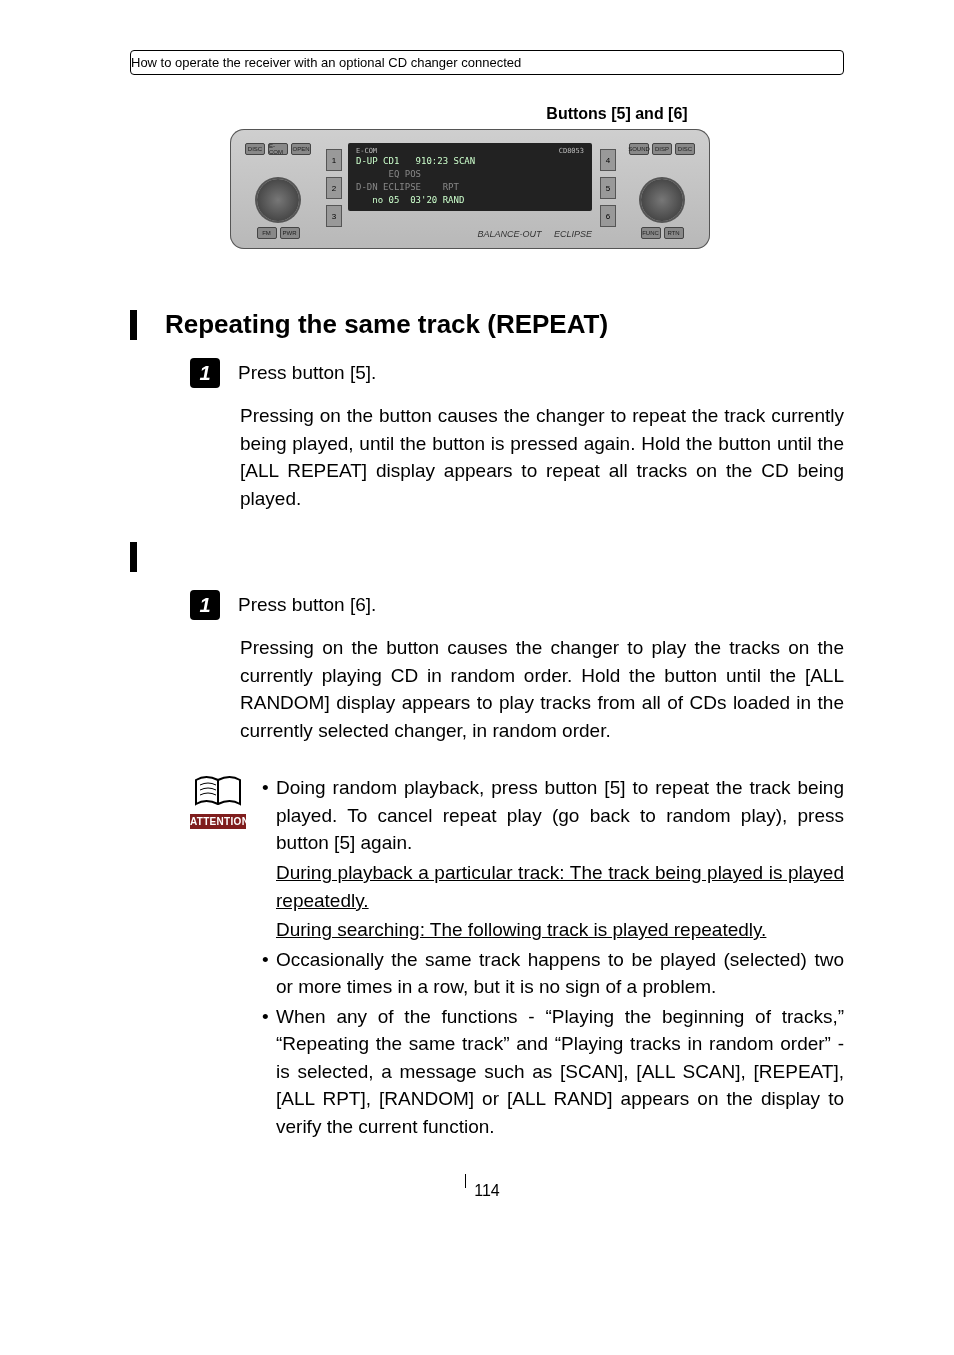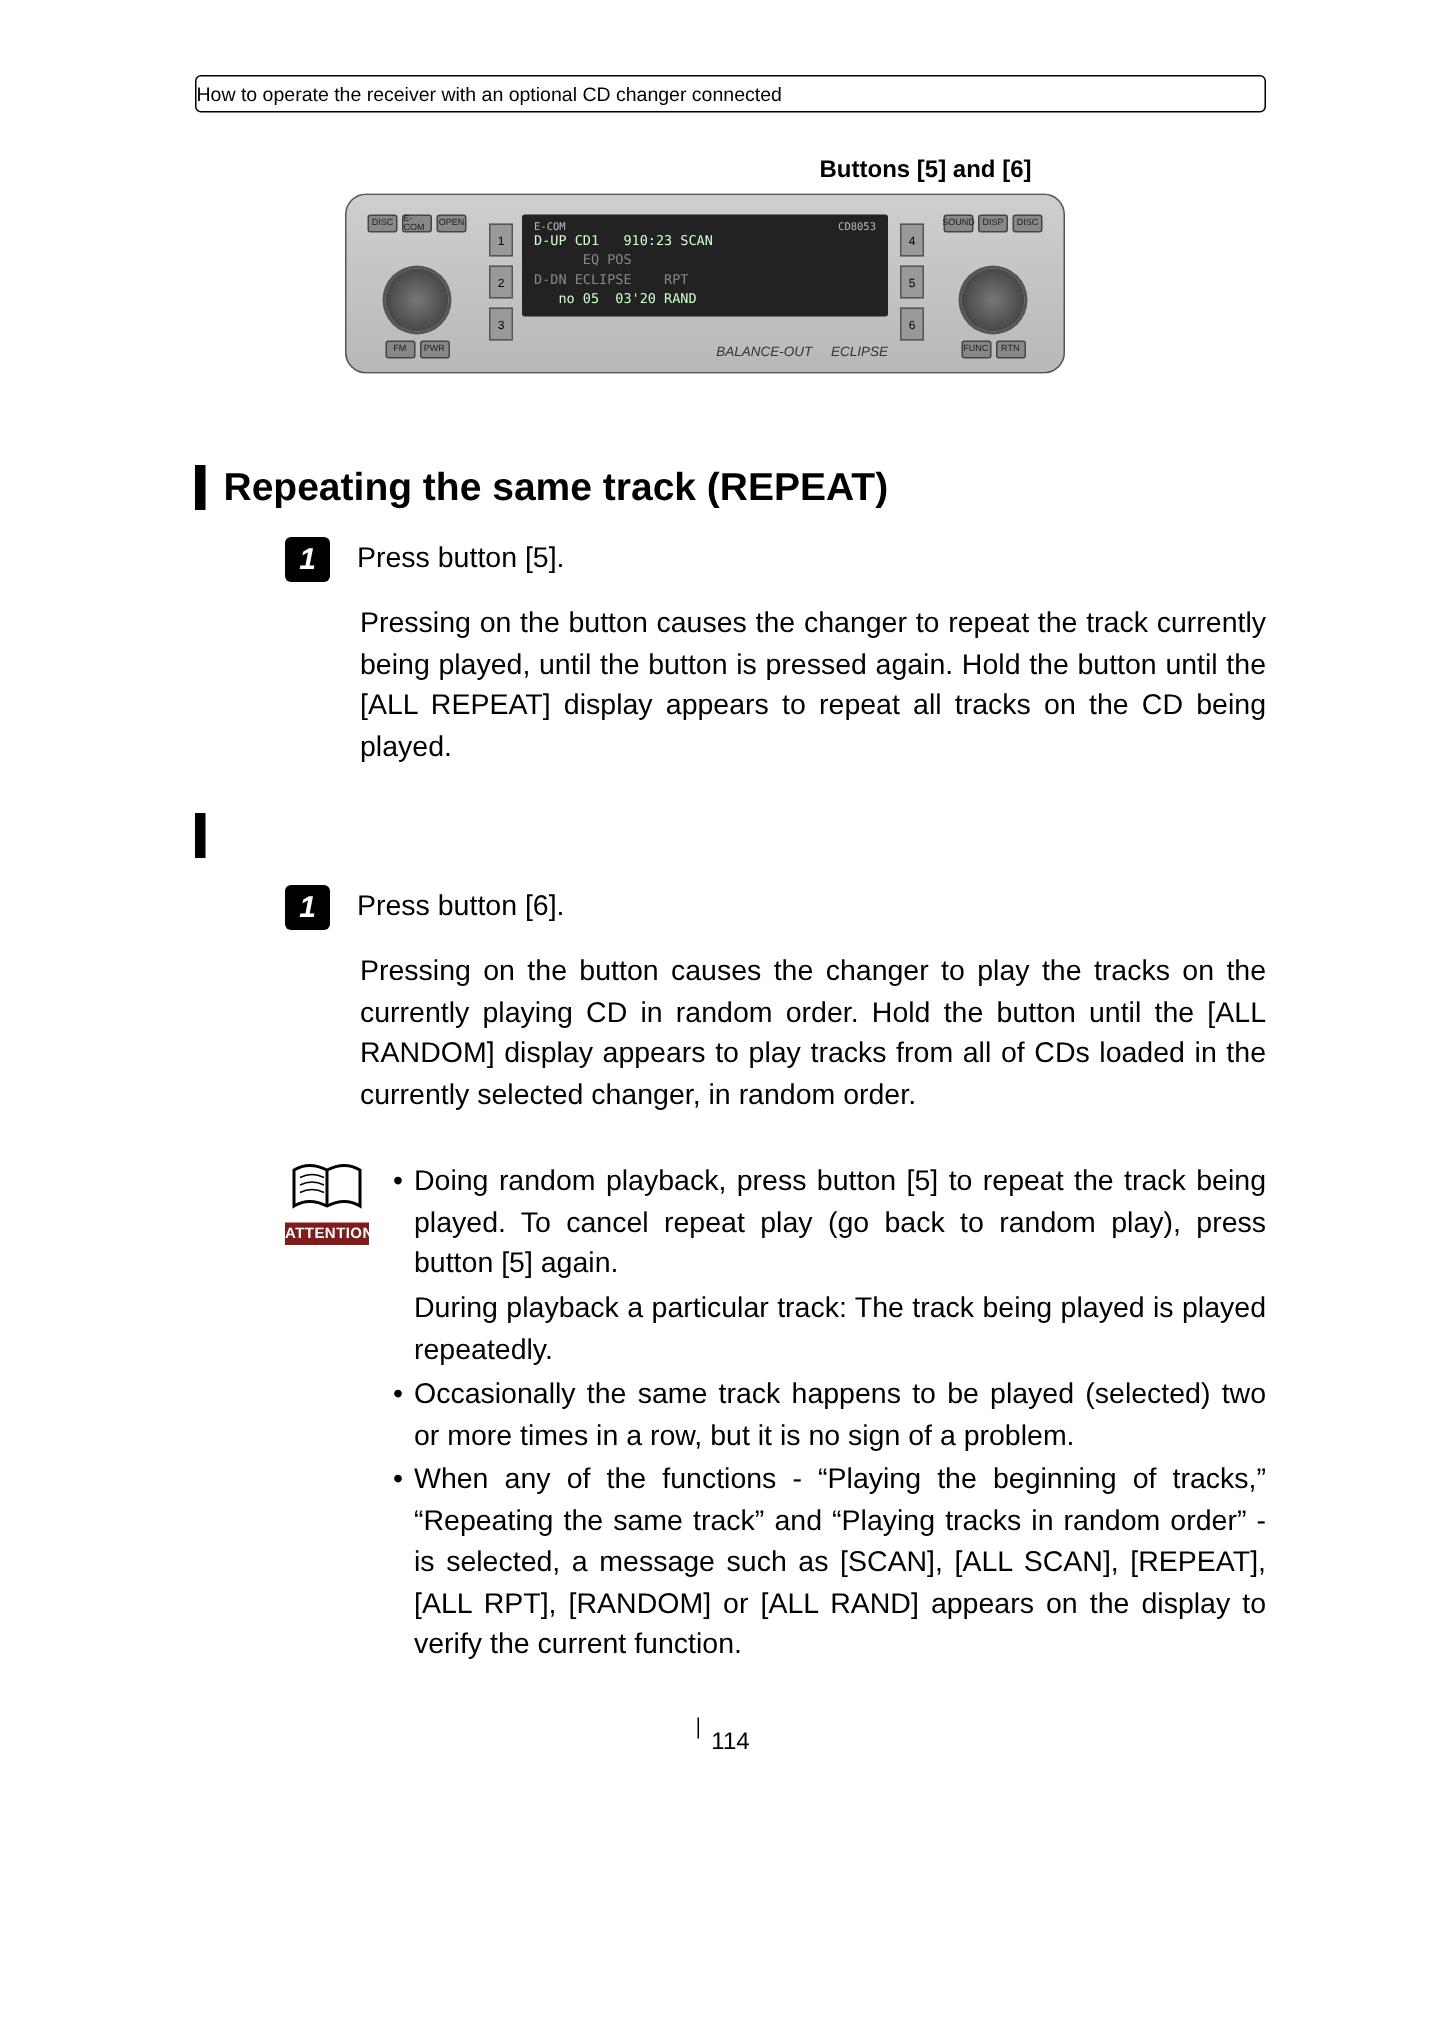--- a/index.html
+++ b/index.html
@@ -97,20 +97,21 @@
     position:absolute;
     bottom: 10px; left: 118px; right:118px;
     text-align:right;
     font-size:9px; color:#333;
     font-style:italic;
   }
 
   .section-title {
     display:flex; align-items:center;
     margin: 10px 0 18px;
+    gap: 16px;
   }
   .section-title .bar {
     width: 7px; height: 30px;
     background: #000;
     margin-right: 12px;
   }
   .section-title h2 {
     font-size: 26px;
     font-weight: bold;
     margin:0;
@@ -179,20 +180,21 @@
     display:flex;
     margin-bottom:2px;
   }
   .attention-list .bullet {
     width:14px; flex-shrink:0;
   }
   .attention-list .txt { flex:1; }
   .attention-list .sub {
     margin-left:14px;
     margin-bottom:2px;
+    text-decoration:underline;
   }
 
   .page-num {
     text-align:center;
     font-size:16px;
     margin-top:40px;
     position:relative;
   }
   .page-num::before {
     content:"";
@@ -291,20 +293,21 @@
         <path d="M6 11 Q14 7 22 11 M6 16 Q14 12 22 16 M6 21 Q14 17 22 21" fill="none" stroke="#000" stroke-width="1"></path>
       </svg>
       <div class="label">ATTENTION</div>
     </div>
     <div class="attention-list">
       <div class="item">
         <div class="bullet">•</div>
         <div class="txt">Doing random playback, press button [5] to repeat the track being played. To cancel repeat play (go back to random play), press button [5] again.</div>
       </div>
       <div class="sub">During playback a particular track: The track being played is played repeatedly.</div>
+      <div class="sub">During searching: The following track is played repeatedly.</div>
       <div class="item">
         <div class="bullet">•</div>
         <div class="txt">Occasionally the same track happens to be played (selected) two or more times in a row, but it is no sign of a problem.</div>
       </div>
       <div class="item">
         <div class="bullet">•</div>
         <div class="txt">When any of the functions - “Playing the beginning of tracks,” “Repeating the same track” and “Playing tracks in random order” - is selected, a message such as [SCAN], [ALL SCAN], [REPEAT], [ALL RPT], [RANDOM] or [ALL RAND] appears on the display to verify the current function.</div>
       </div>
     </div>
   </div>

